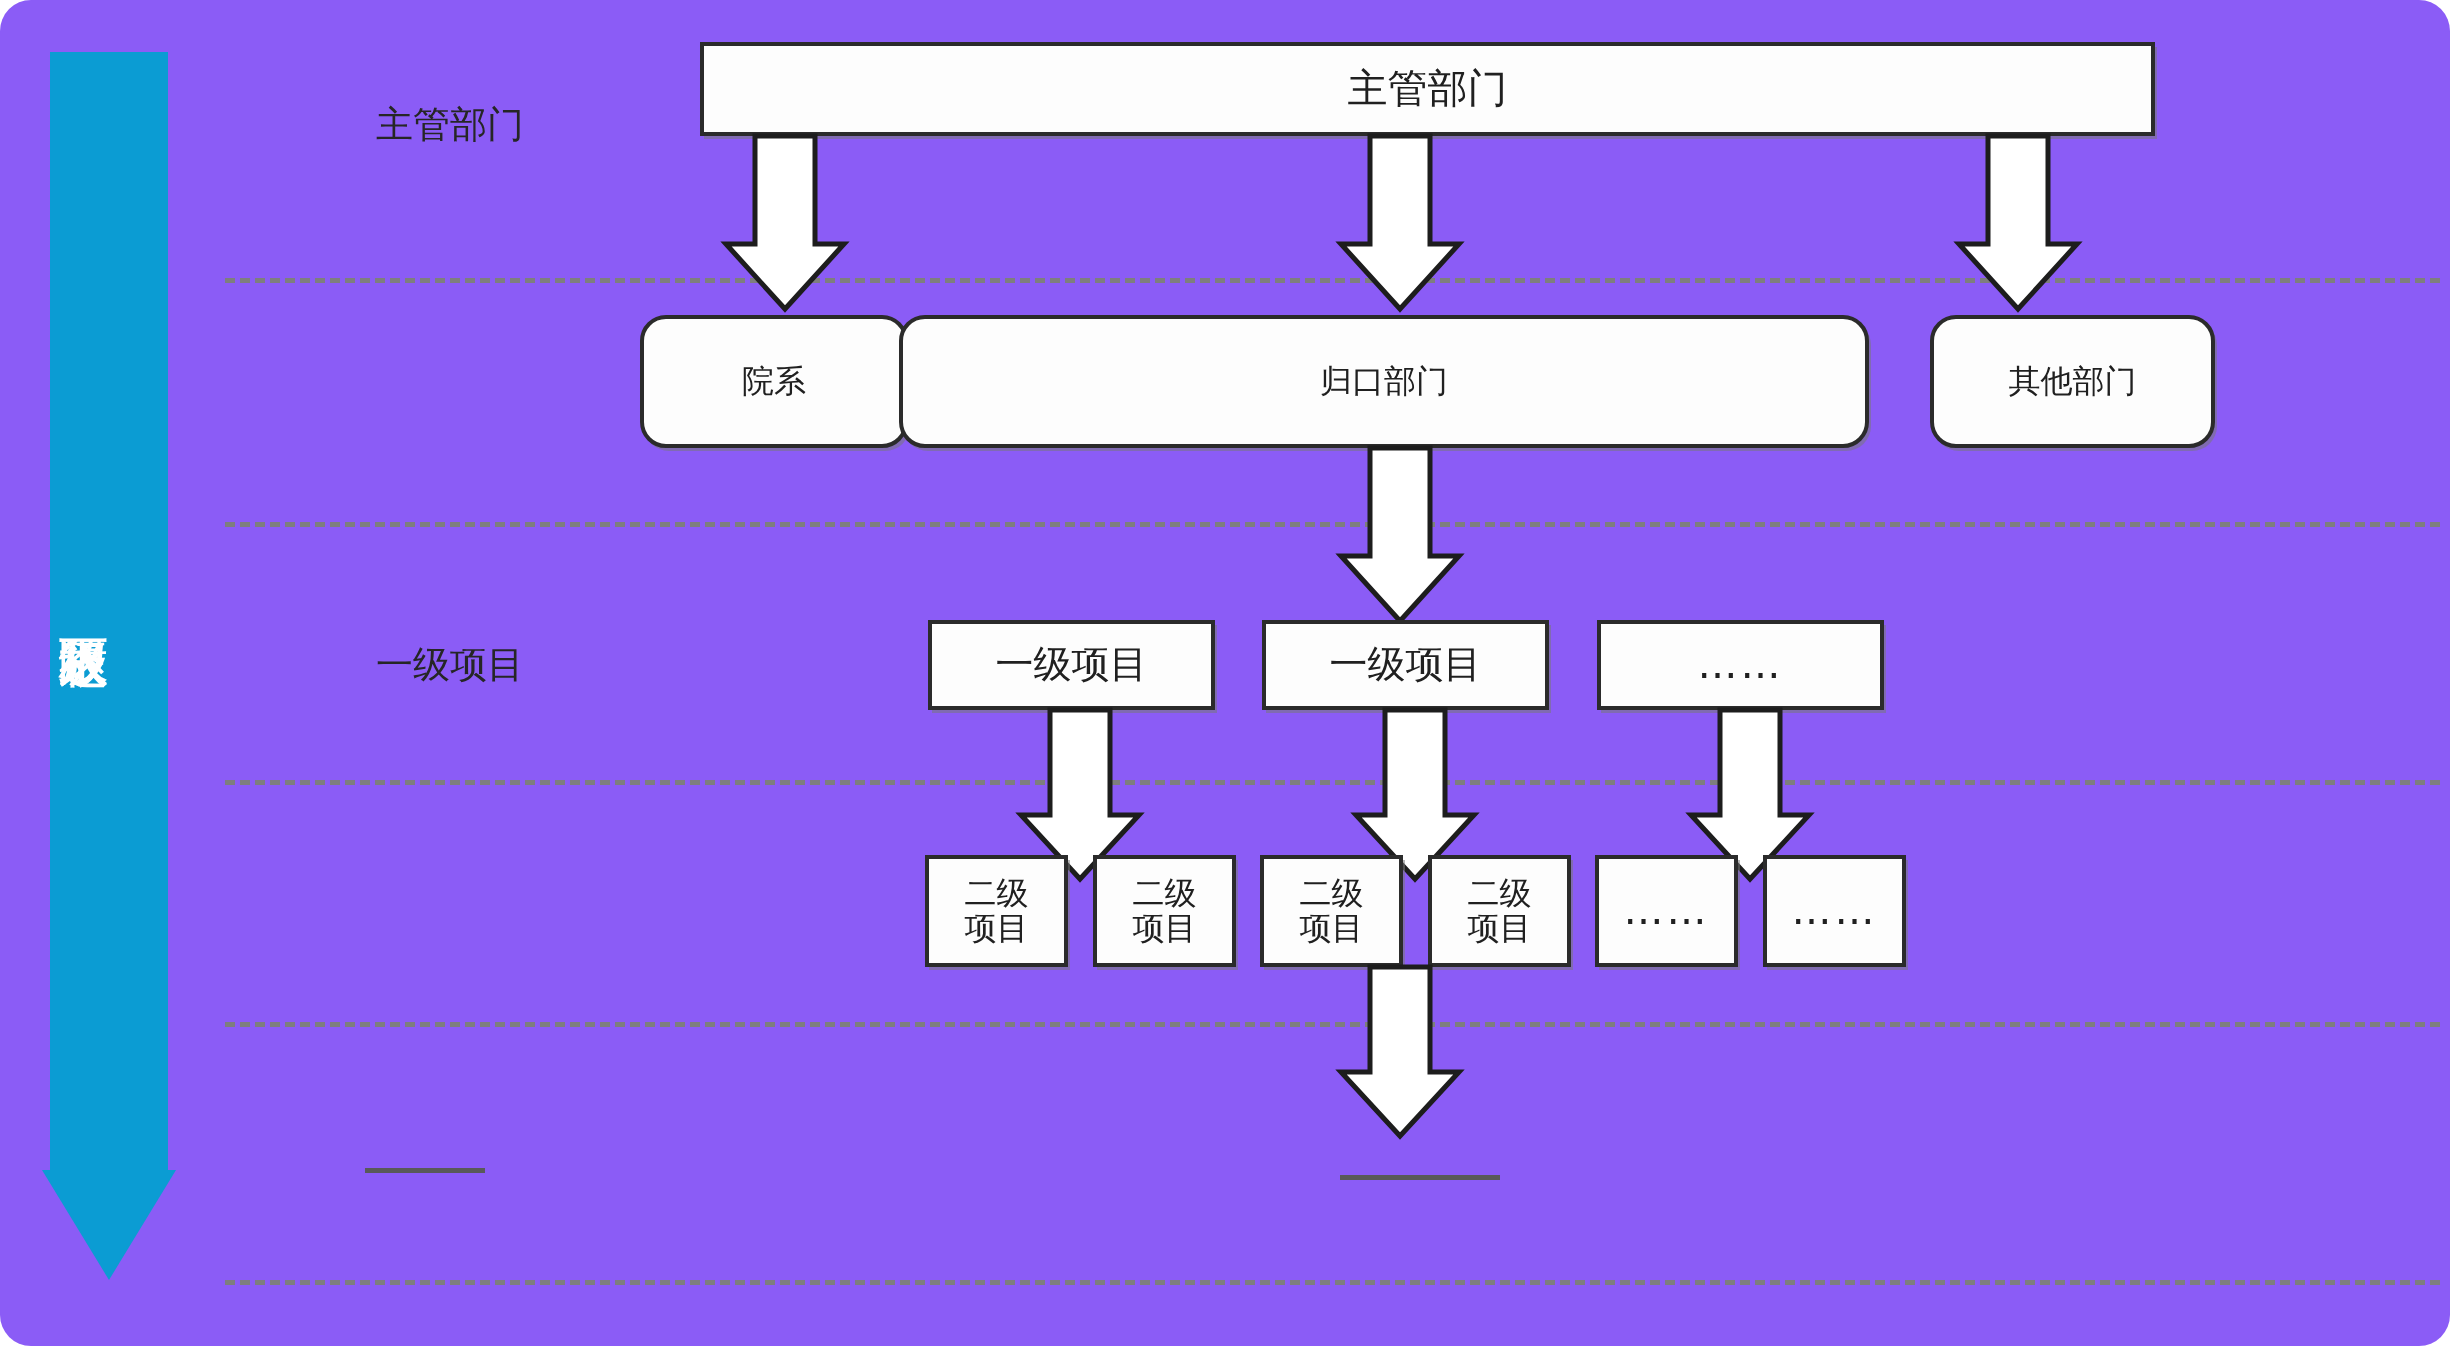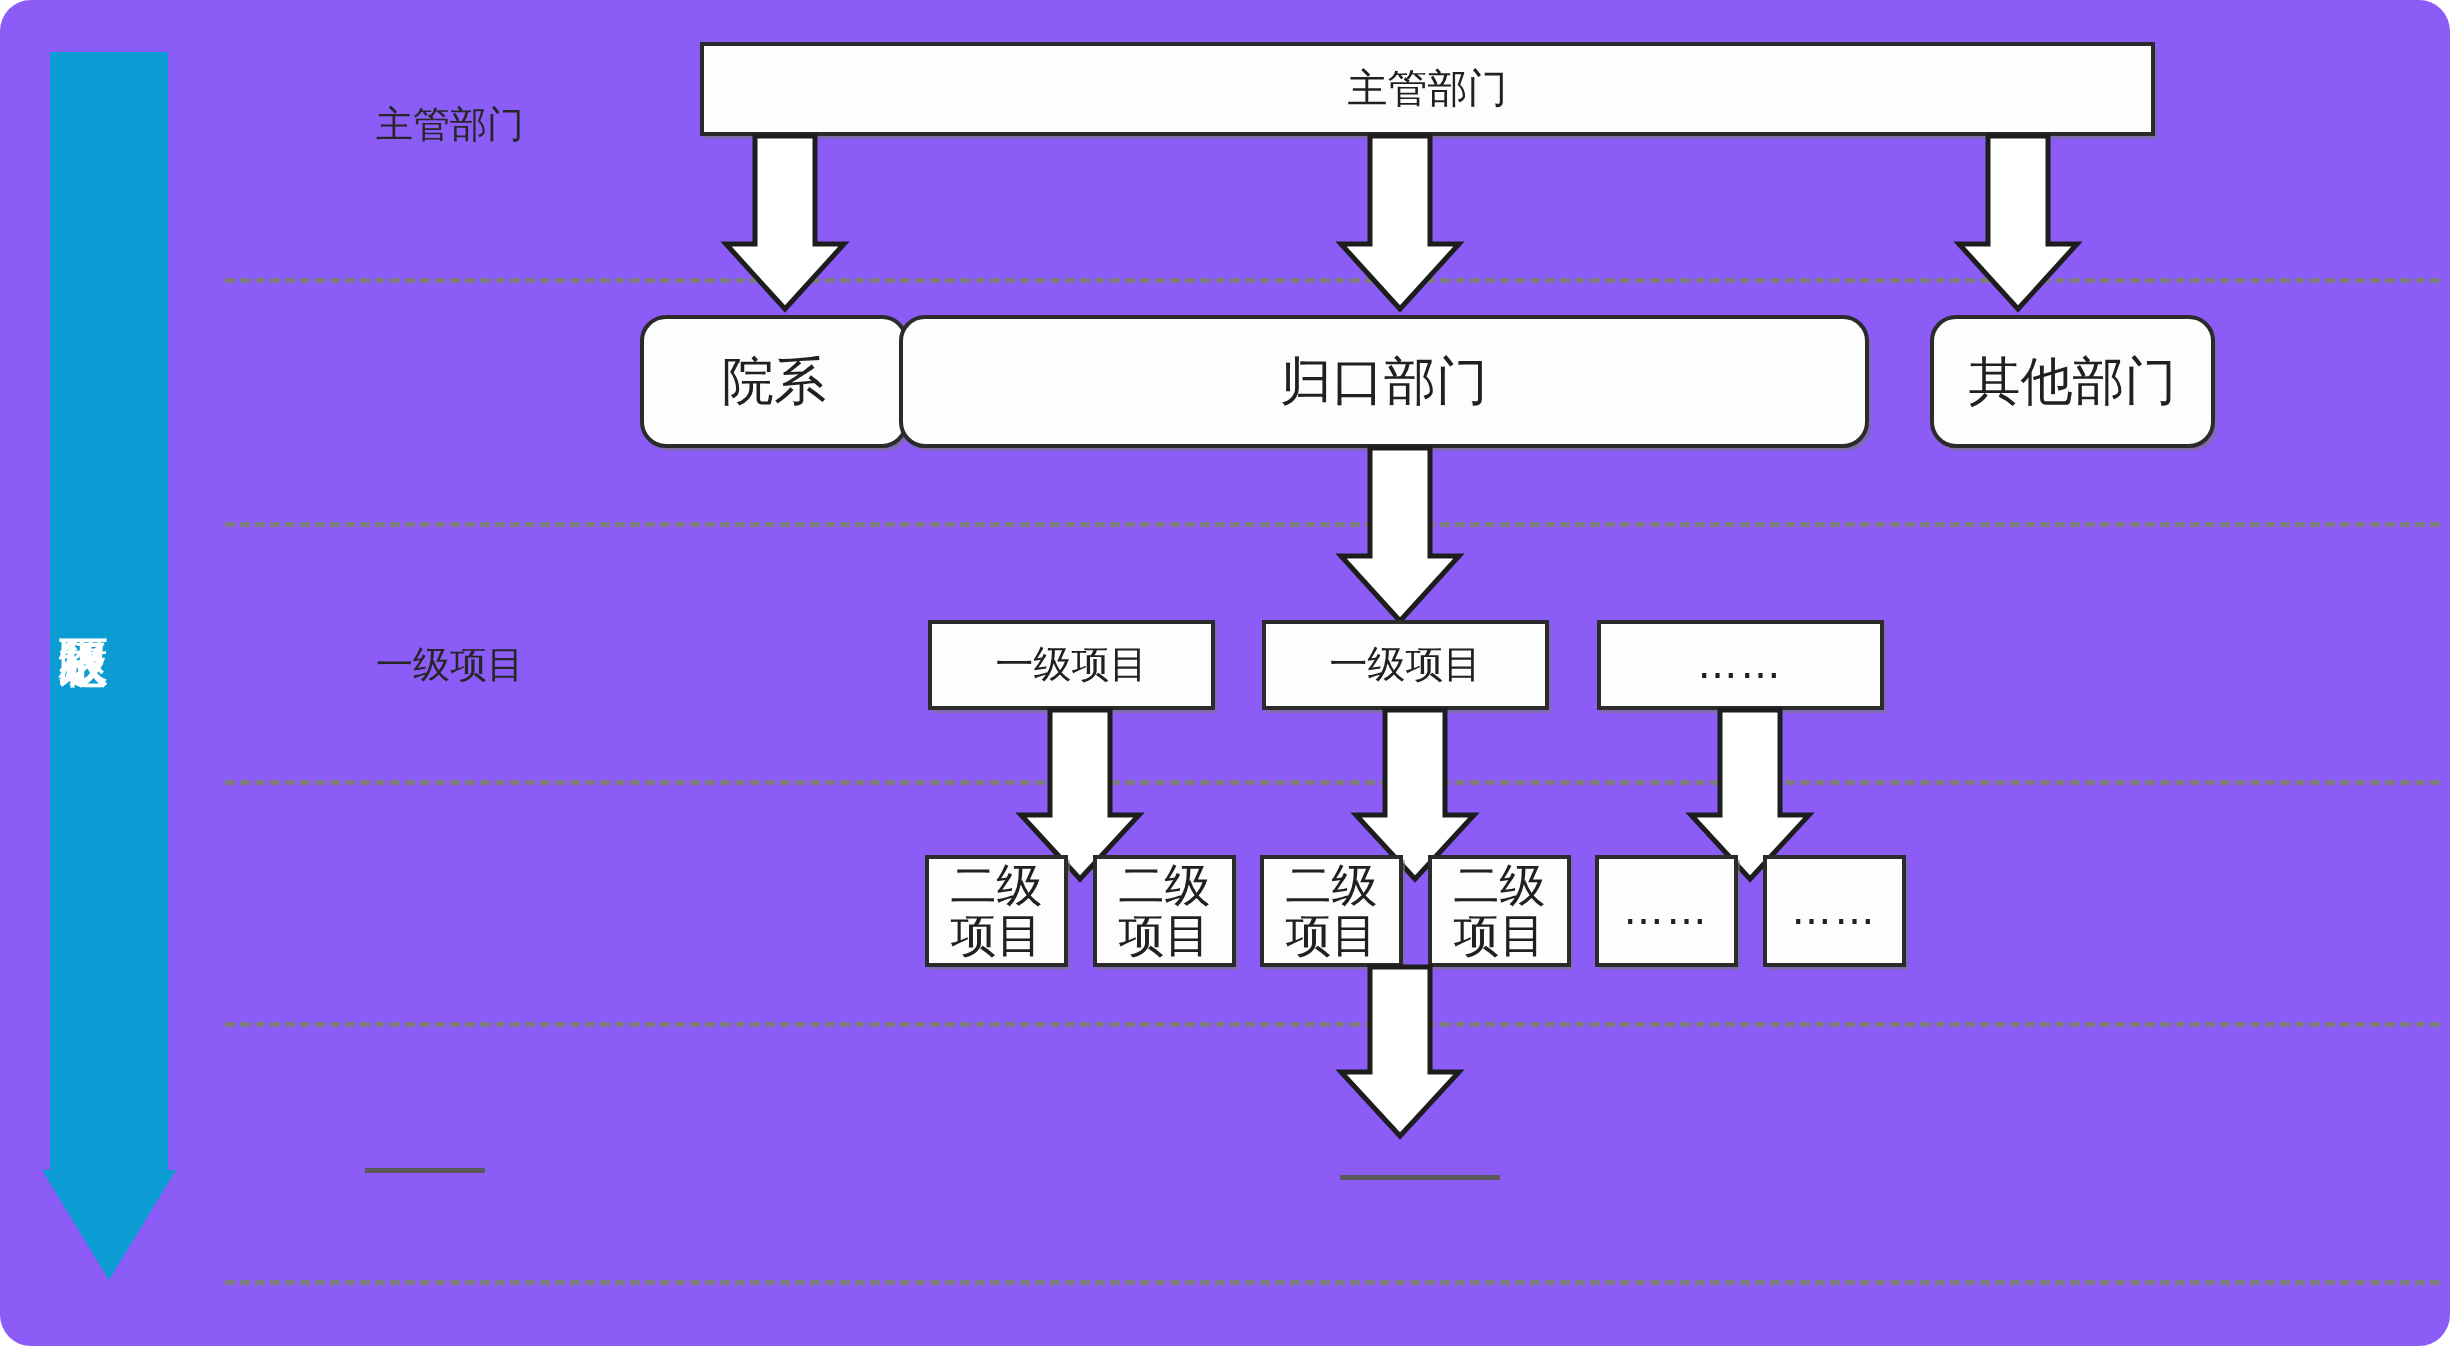--- a/index.html
+++ b/index.html
@@ -84,23 +84,23 @@
   }
   .node.rounded {
     border-radius: 26px;
   }
   .node .node-text {
     display: block;
     line-height: 1.08;
     white-space: pre-line;
   }
   .node.lvl0 { font-size: 40px; }
-  .node.lvl1 { font-size: 52px; }
+  .node.lvl1 { font-size: 32px; }
   .node.lvl2 { font-size: 38px; }
-  .node.lvl3 { font-size: 46px; }
+  .node.lvl3 { font-size: 32px; }
   .node.dots { font-size: 40px; letter-spacing: 3px; }
 
   
   .block-arrow { position: absolute; }
   .block-arrow svg { display: block; overflow: visible; }
 </style>
 </head>
 <body>
 
 <div id="stage">

